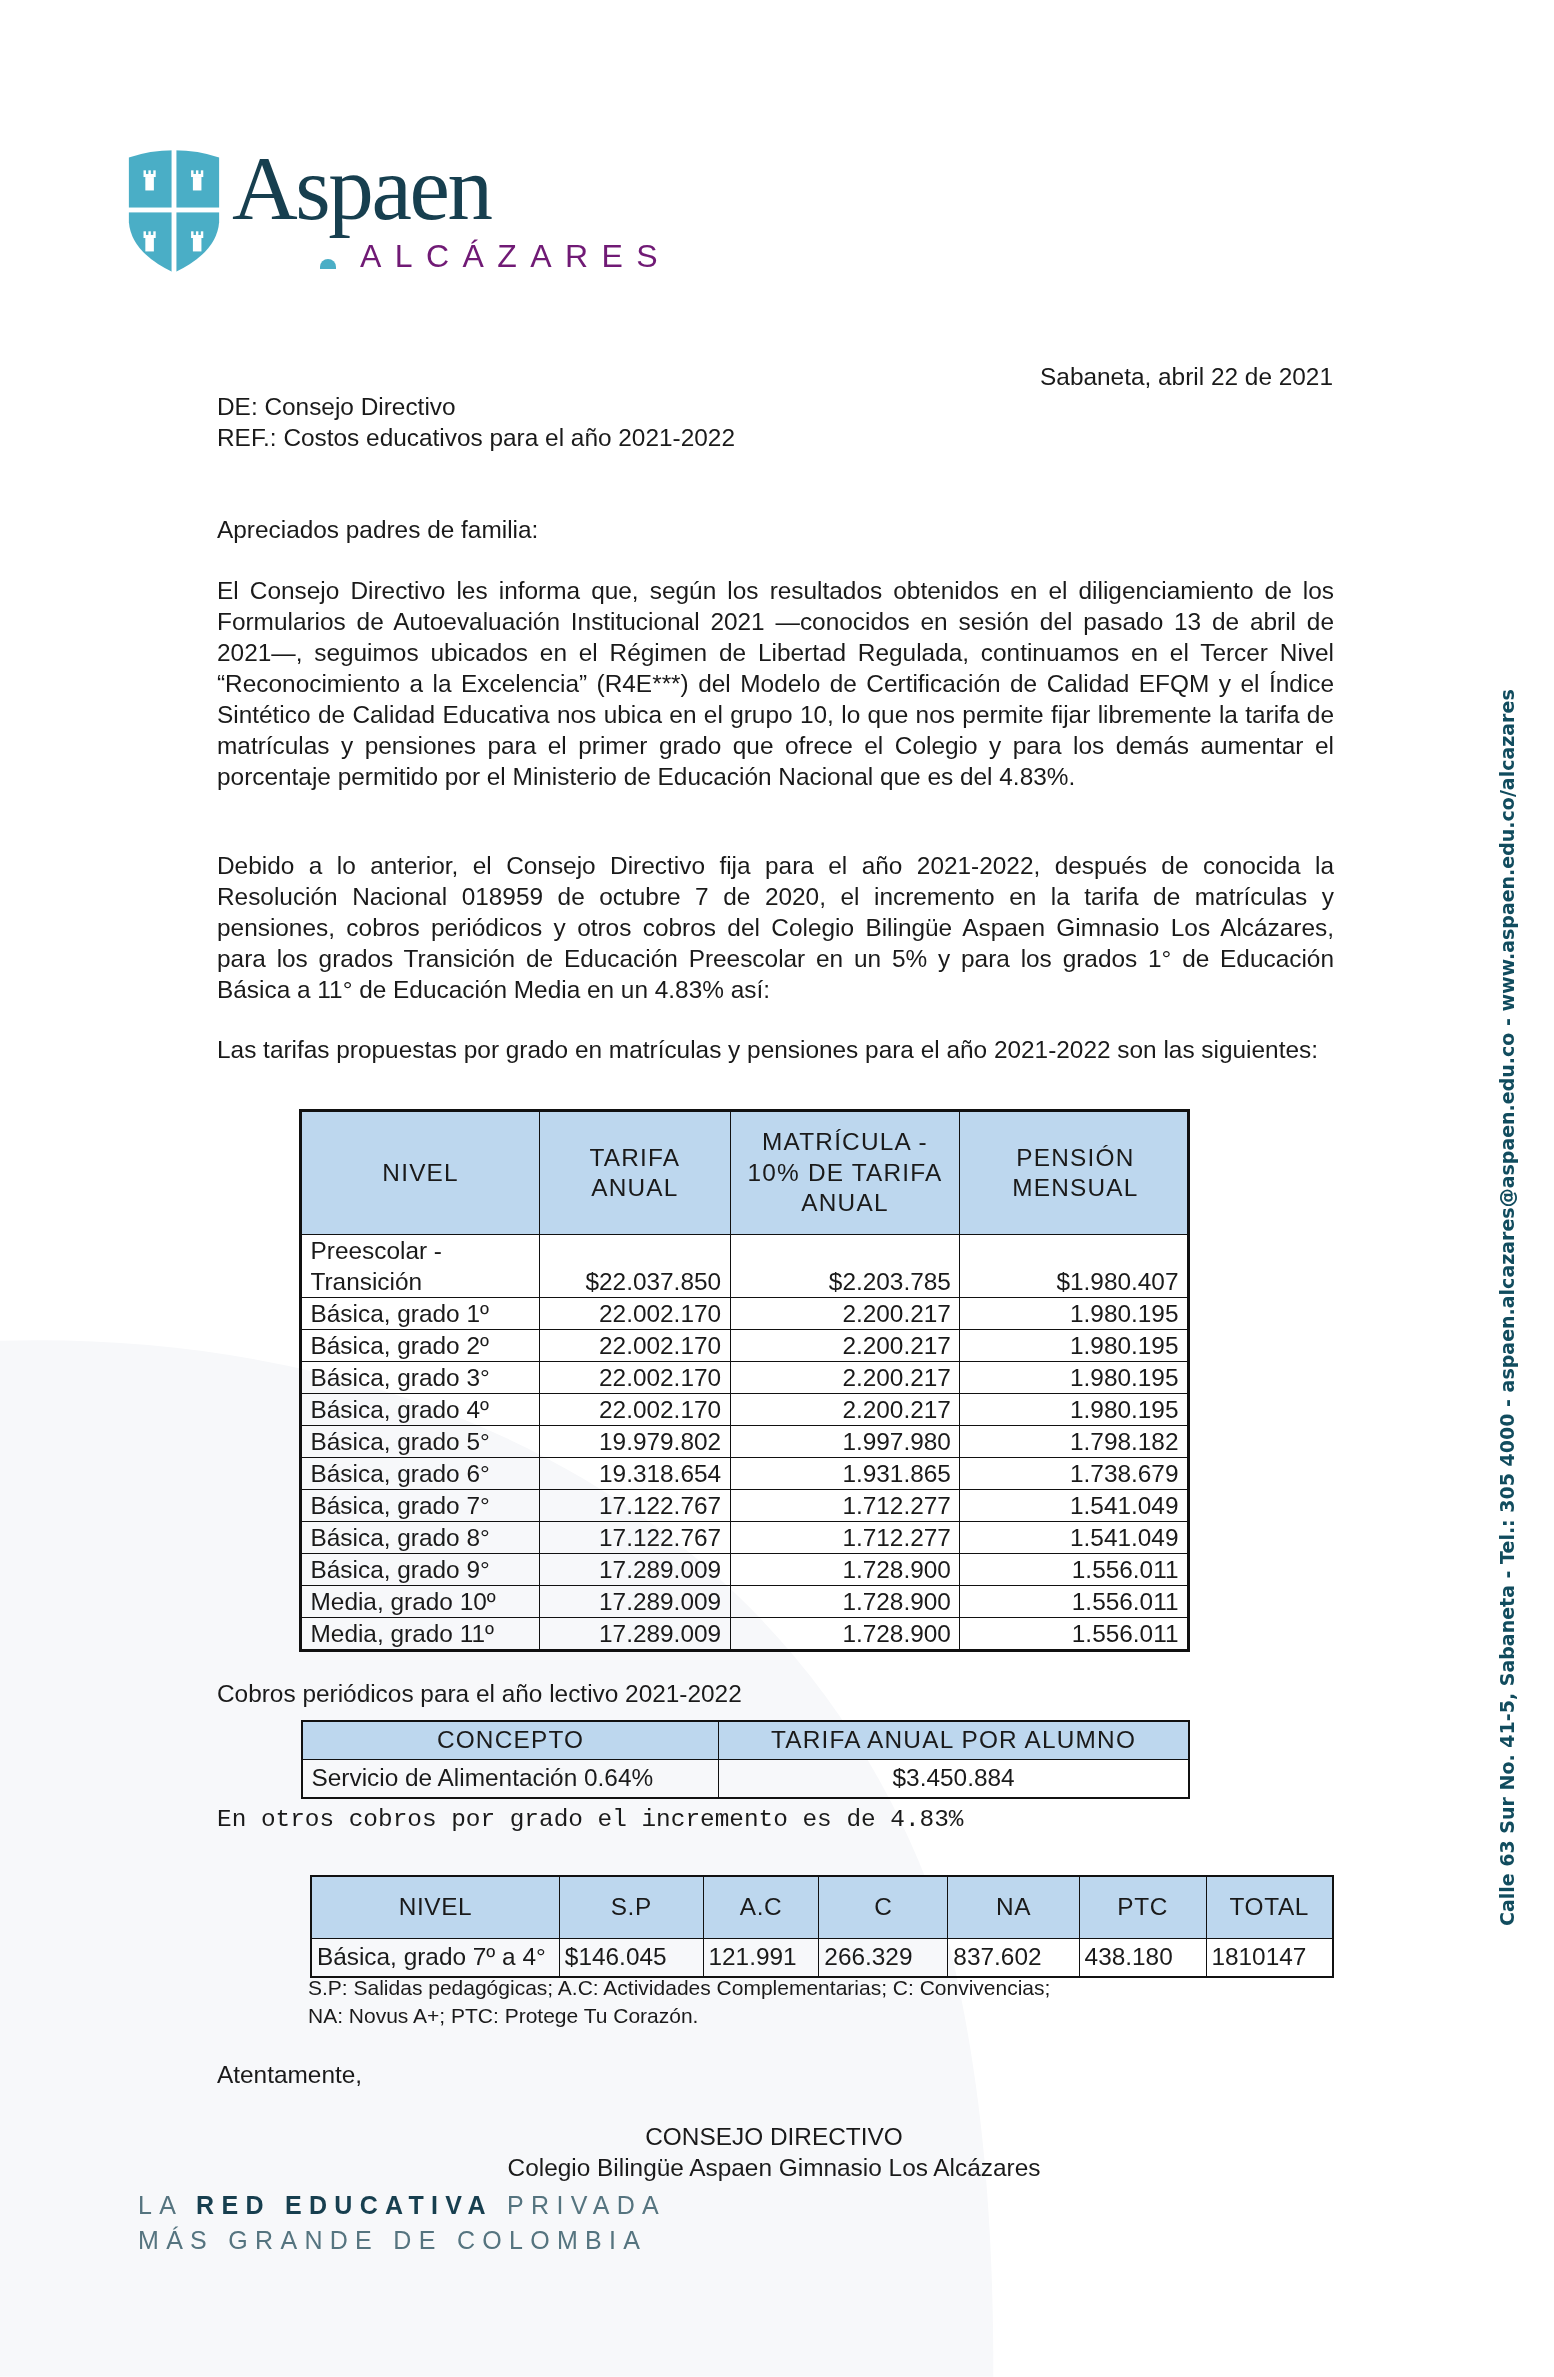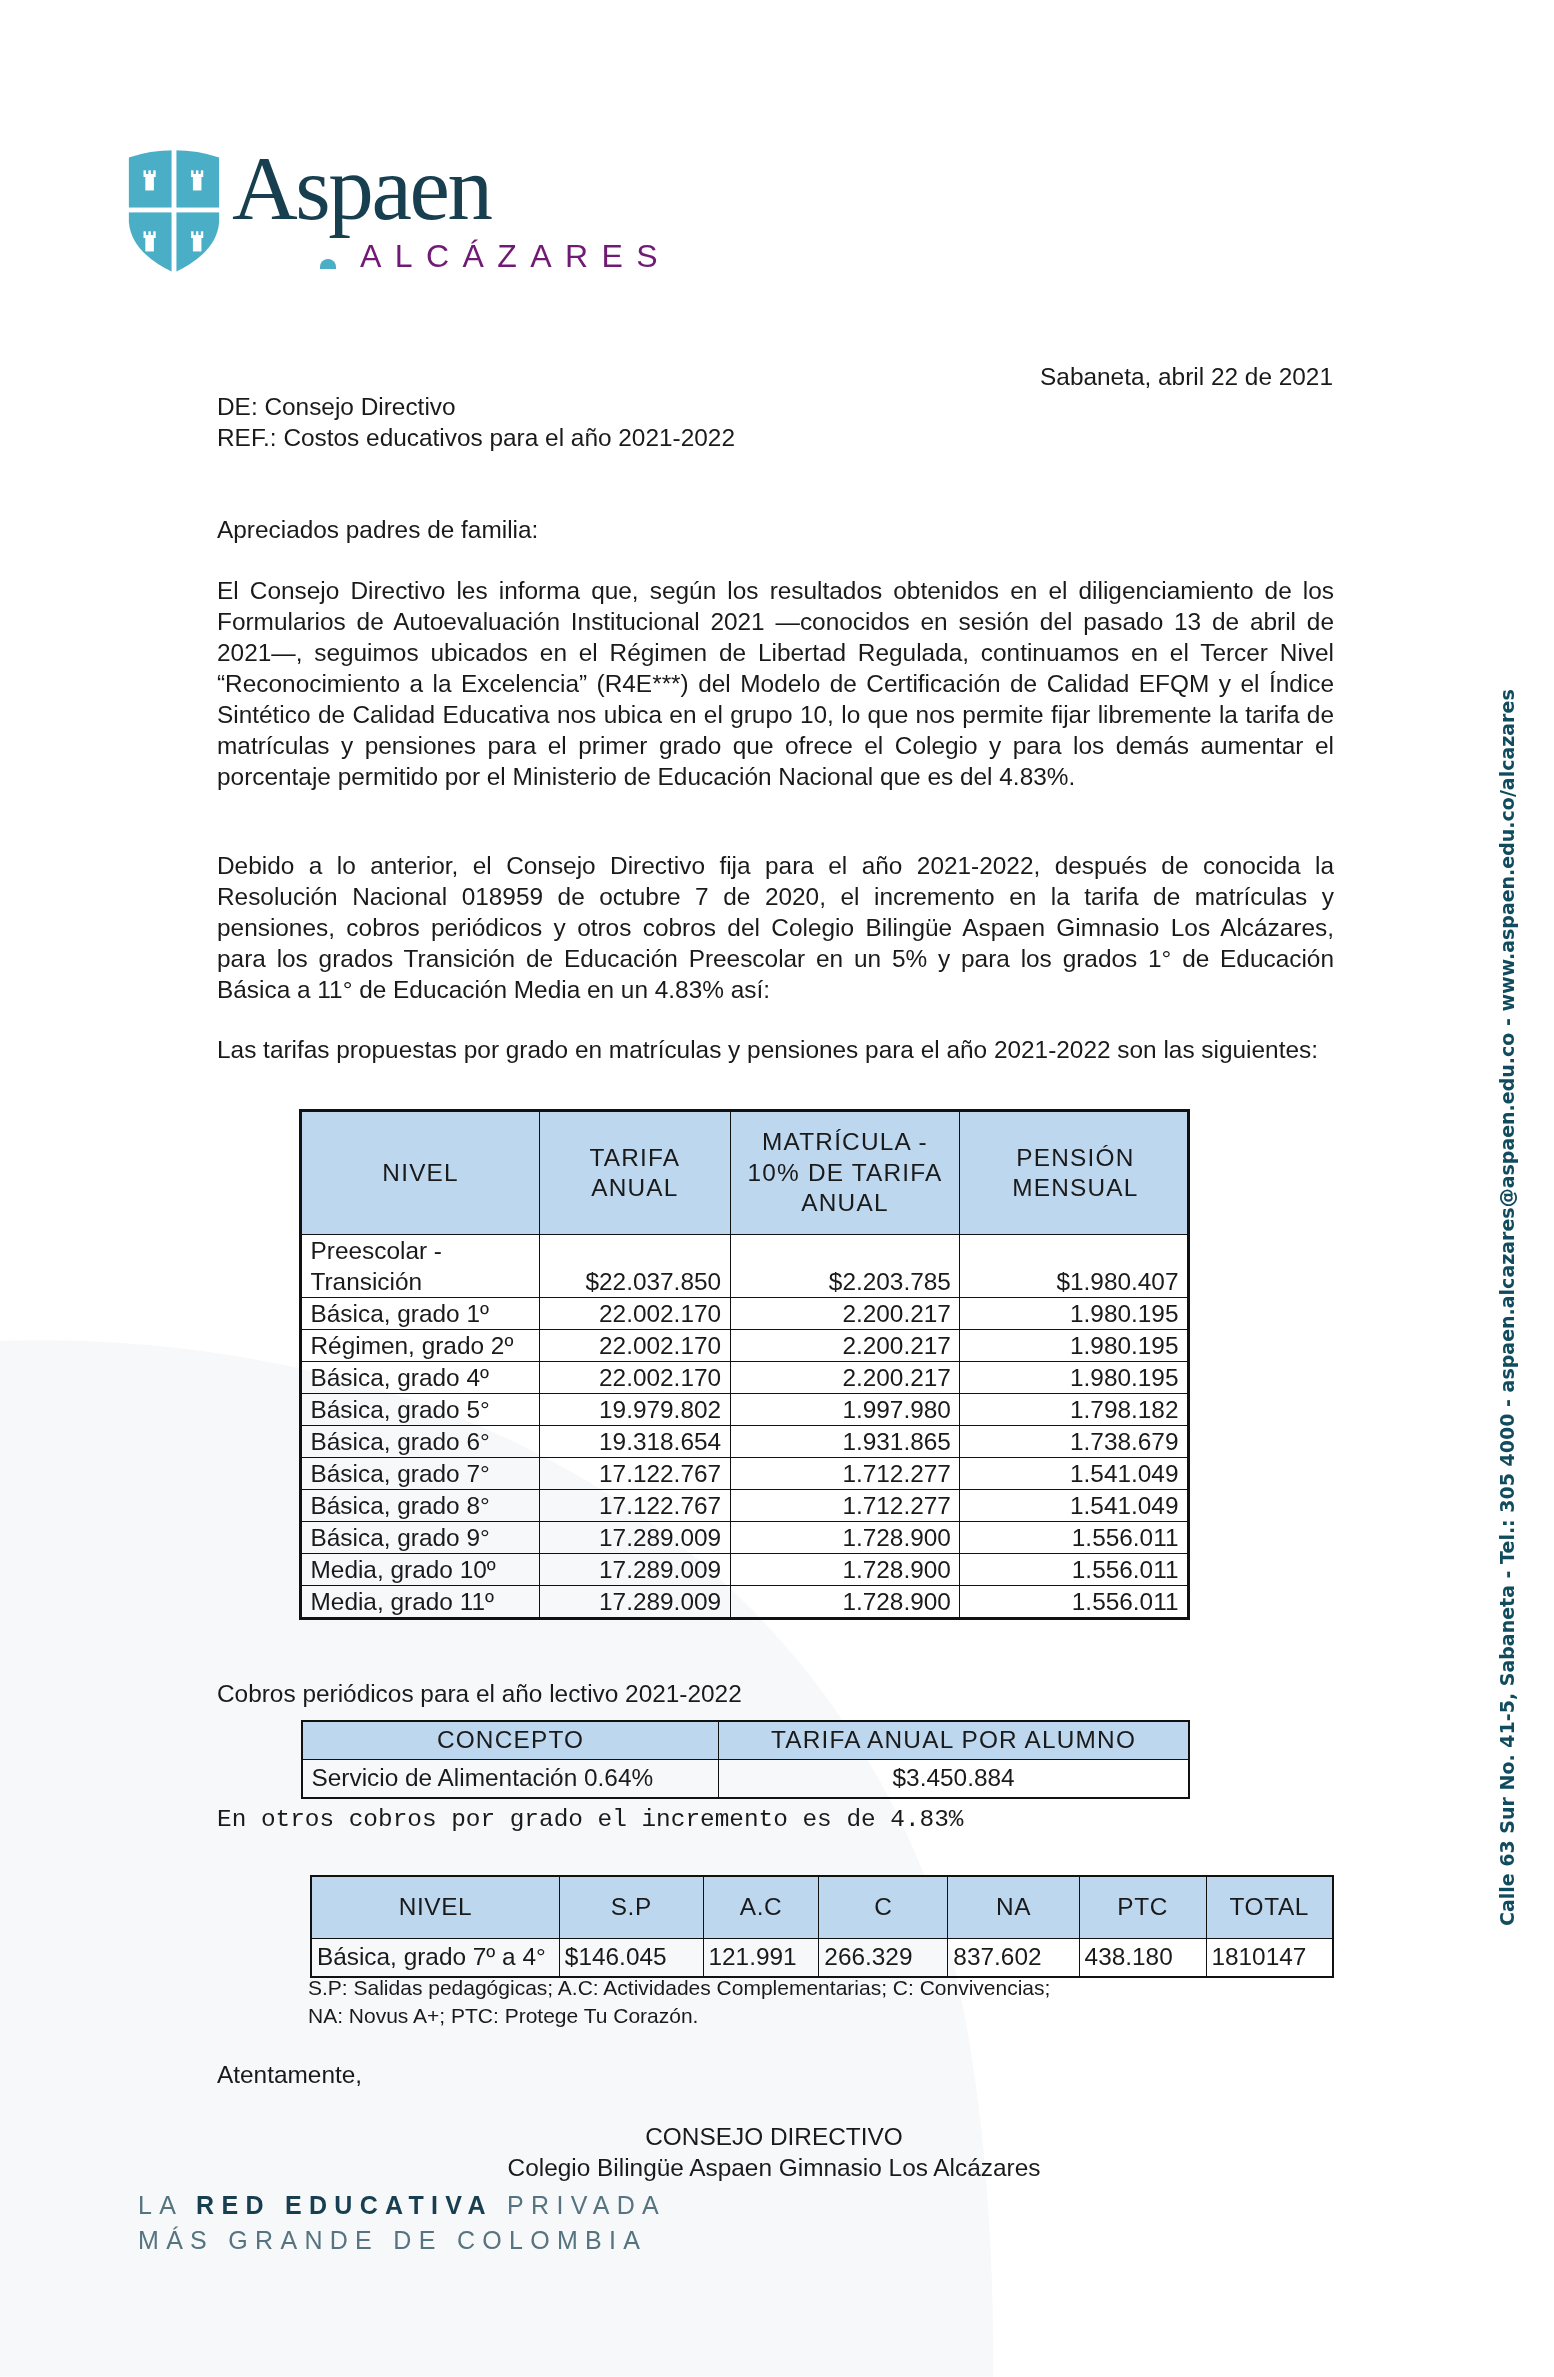--- a/index.html
+++ b/index.html
@@ -151,21 +151,27 @@
         <td class="num" style="height: 62px; vertical-align: bottom;">$2.203.785</td>
         <td class="num" style="height: 62px; vertical-align: bottom;">$1.980.407</td>
       </tr>
       <tr>
         <td class="lvl">Básica, grado 1º</td>
         <td class="num">22.002.170</td>
         <td class="num">2.200.217</td>
         <td class="num">1.980.195</td>
       </tr>
       <tr>
-        <td class="lvl">Régimen, grado 2º</td>
+        <td class="lvl">Básica, grado 2º</td>
+        <td class="num">22.002.170</td>
+        <td class="num">2.200.217</td>
+        <td class="num">1.980.195</td>
+      </tr>
+      <tr>
+        <td class="lvl">Básica, grado 3°</td>
         <td class="num">22.002.170</td>
         <td class="num">2.200.217</td>
         <td class="num">1.980.195</td>
       </tr>
       <tr>
         <td class="lvl">Básica, grado 4º</td>
         <td class="num">22.002.170</td>
         <td class="num">2.200.217</td>
         <td class="num">1.980.195</td>
       </tr>

